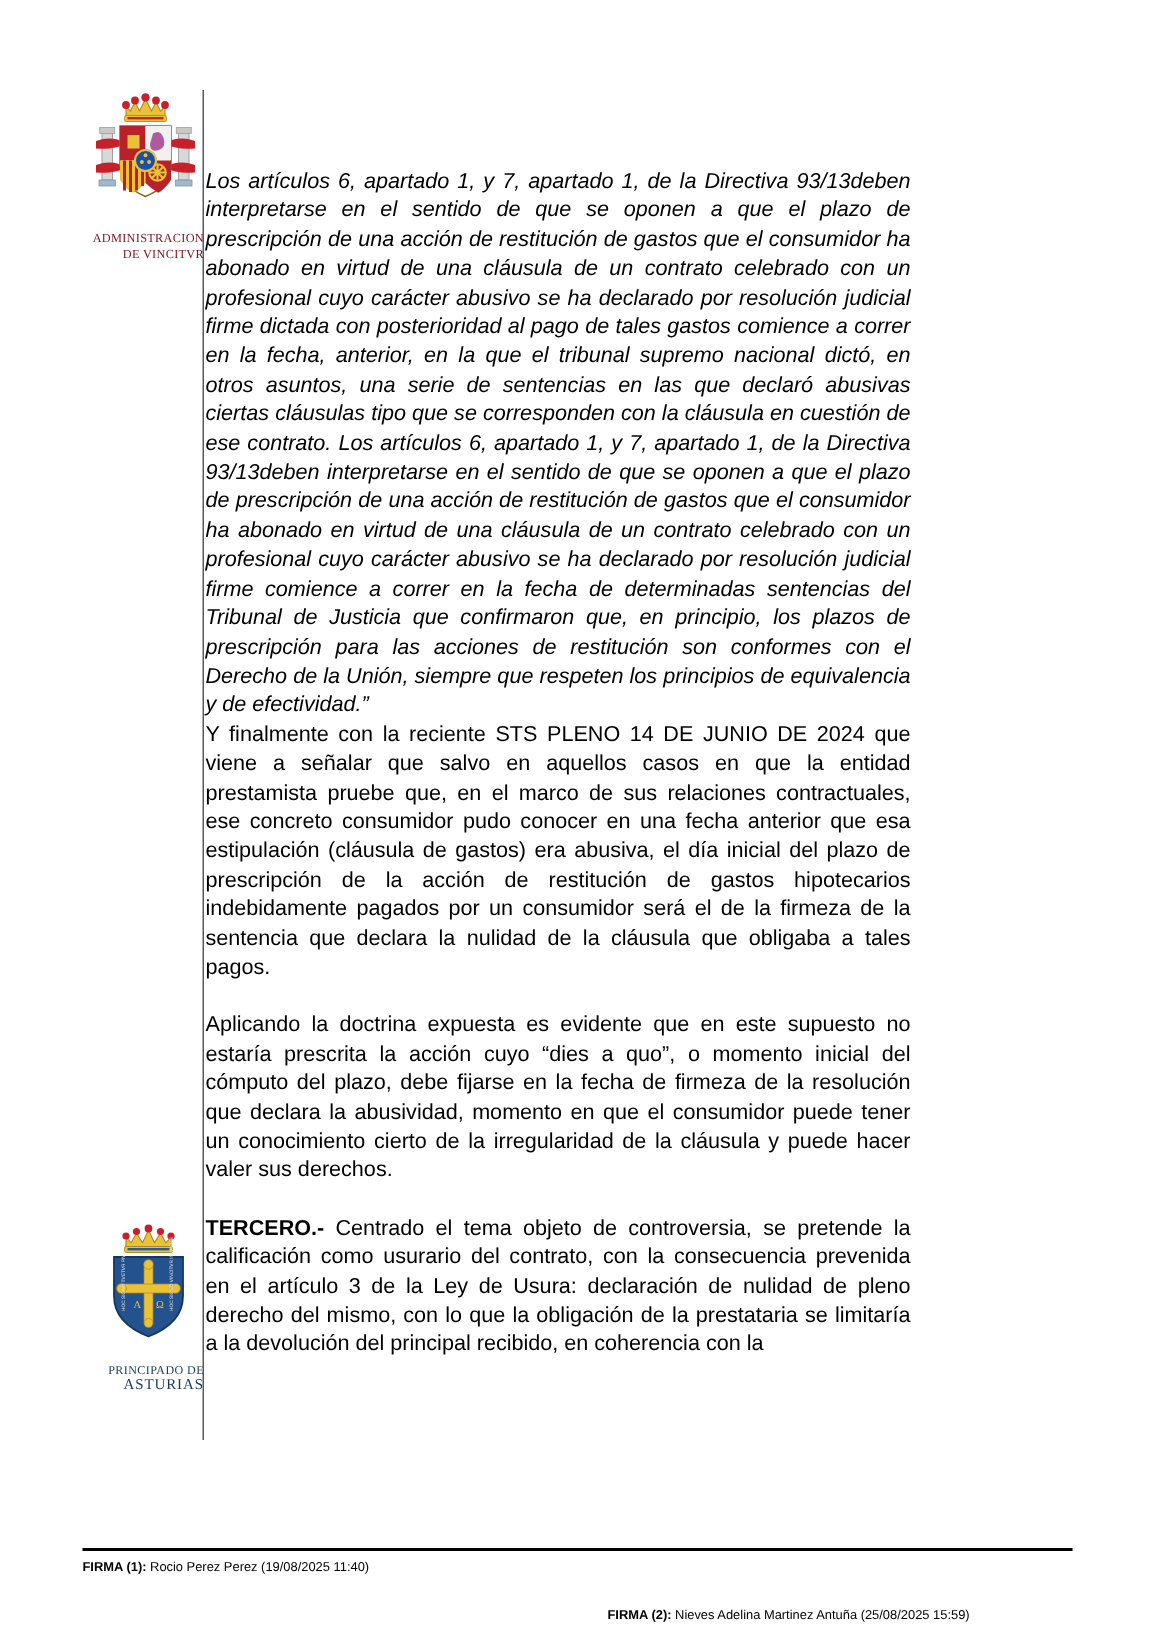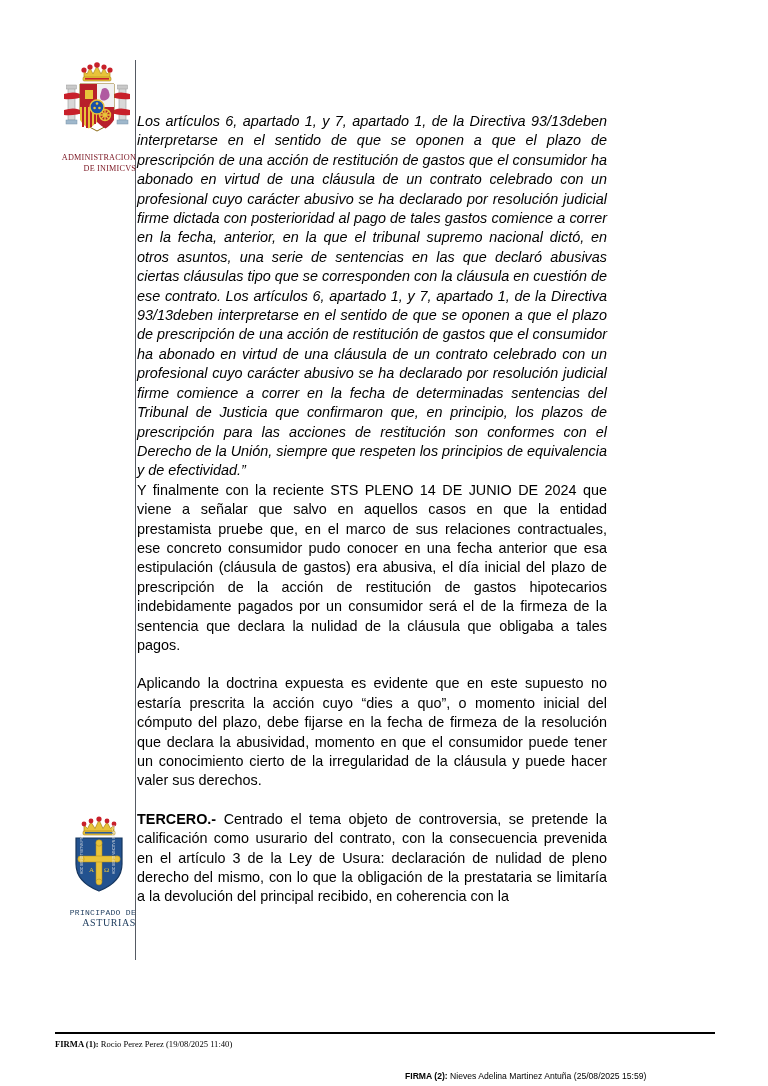--- a/index.html
+++ b/index.html
@@ -45,21 +45,21 @@
 
   .emblem-caption-justicia {
     font-family: "Liberation Serif", serif;
     color: #7a1420;
     font-size: 8.2px;
     letter-spacing: 0.2px;
     line-height: 10.5px;
     margin-top: 3px;
   }
   .emblem-caption-asturias-small {
-    font-family: Liberation Mono, monospace;
+    font-family: Liberation Serif, serif;
     color: #1b3a5c;
     font-size: 8px;
     letter-spacing: 0.3px;
     margin-top: 4px;
   }
   .emblem-caption-asturias-big {
     font-family: "Liberation Serif", serif;
     color: #1b3a5c;
     font-size: 10px;
     letter-spacing: 0.6px;
@@ -100,21 +100,21 @@
     left: 55px;
     top: 1038px;
     width: 660px;
     display: flex;
     font-size: 8.6px;
     line-height: 12px;
   }
   .sig {
     white-space: nowrap;
   }
-  .sig-1 { width: 350px; font-family: Liberation Serif, serif; }
+  .sig-1 { width: 350px; }
   .sig-2 { width: 310px; margin-top: 32px; }
   .sig-label { font-weight: bold; }
   .sig-value { font-weight: normal; }
 </style>
 </head>
 <body>
 
 <div class="page">
 
   <div class="rail">
@@ -166,21 +166,21 @@
 
         <circle cx="39" cy="49" r="7" fill="#1a50a8" stroke="#e8c33a" stroke-width="1.4"></circle>
         <g fill="#e8c33a">
           <circle cx="39" cy="45.5" r="1.3"></circle>
           <circle cx="36.6" cy="50" r="1.3"></circle>
           <circle cx="41.4" cy="50" r="1.3"></circle>
         </g>
       </svg>
       <div class="emblem-caption-justicia">
         <div>ADMINISTRACION</div>
-        <div>DE INIMICVS</div>
+        <div>DE VINCITVR</div>
       </div>
     </div>
 
     <div class="emblem-block emblem-asturias">
       <svg width="74" height="88" viewBox="0 0 74 88">
 
         <g>
           <path d="M22 20 L22 13 L25.5 16.5 L29 10 L33 16.5 L37 8 L41 16.5 L45 10 L48.5 16.5 L52 13 L52 20 Z" fill="#e8c33a" stroke="#a8811a" stroke-width="0.7"></path>
           <circle cx="22" cy="12" r="2.4" fill="#c8202a"></circle>
           <circle cx="29" cy="9" r="2.4" fill="#c8202a"></circle>

